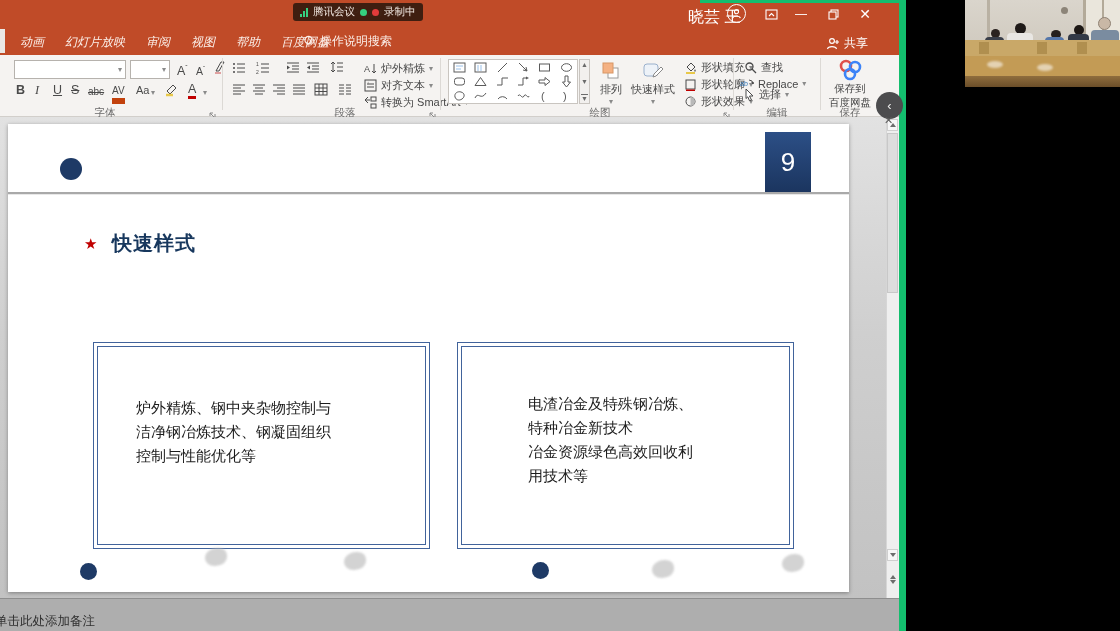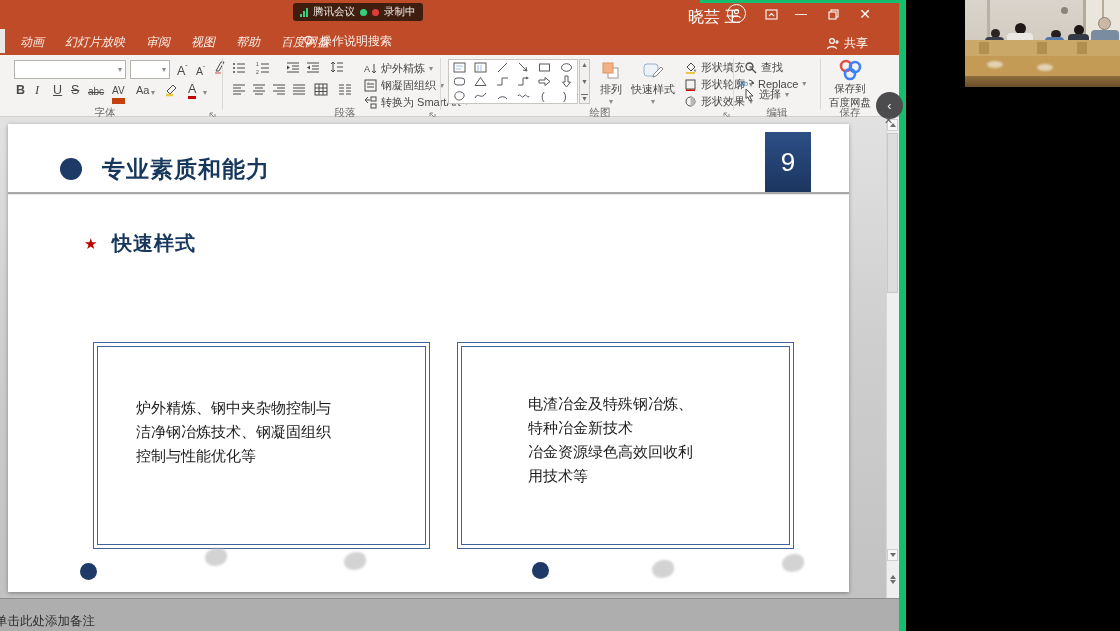--- a/index.html
+++ b/index.html
@@ -264,21 +264,21 @@
           </svg>
         <span>炉外精炼</span>
           <span class="car2">▾</span>
       </div>
       <div class="lblbtn" style="left:364px;top:23px">
         <svg width="13" height="13" viewBox="0 0 13 13">
             <rect x="1" y="1" width="11" height="11" fill="none" stroke="#4a4a4a"></rect>
             <path d="M3,5 h7 M3,8 h7" stroke="#4a4a4a"></path>
             <text x="3" y="4.5" font-size="4" fill="#4a4a4a">↕</text>
           </svg>
-        <span>钢凝固组织</span>
+        <span>对齐文本</span>
           <span class="car2">▾</span>
       </div>
       <div class="lblbtn" style="left:364px;top:40px">
         <svg width="13" height="13" viewBox="0 0 13 13">
             <path d="M1,4 h5 M1,4 l3,-3 M1,4 l3,3" fill="none" stroke="#4a4a4a"></path>
             <rect x="7" y="1" width="5" height="4" fill="none" stroke="#4a4a4a"></rect>
             <rect x="7" y="8" width="5" height="4" fill="none" stroke="#4a4a4a"></rect>
           </svg>
         <span>转换为 SmartArt</span>
           <span class="car2">▾</span>
@@ -436,21 +436,20 @@
         </svg>
         <span>保存到</span>
         <span>百度网盘</span>
       </div>
       <div class="grp-label" style="left:805px;width:90px">保存</div>
     </div>
 
     <div id="workspace" class="abs">
       <div id="slide" class="abs">
         <span class="abs navy-dot" style="left:52px;top:34px;width:22px;height:22px"></span>
-        <div class="abs slide-title" style="left:94px;top:30px">专业素质和能力</div>
         <div class="hr"></div>
         <div class="pgnum">9</div>
         <span class="abs sec-star" style="left:76px;top:111px">★</span>
         <div class="abs sec-title" style="left:104px;top:106px">快速样式</div>
 
         <div class="tbox" style="left:85px;top:218px">
             <div class="inner"></div>
           </div>
         <div class="tbox" style="left:449px;top:218px">
             <div class="inner"></div>

